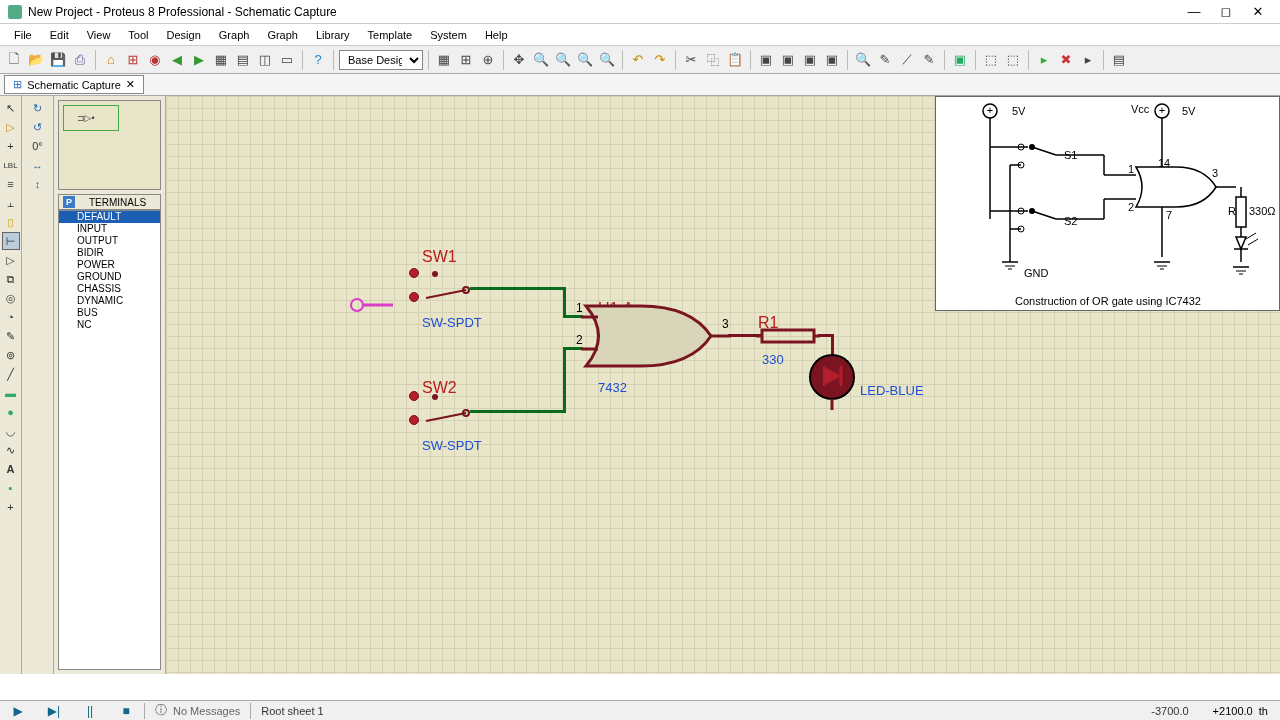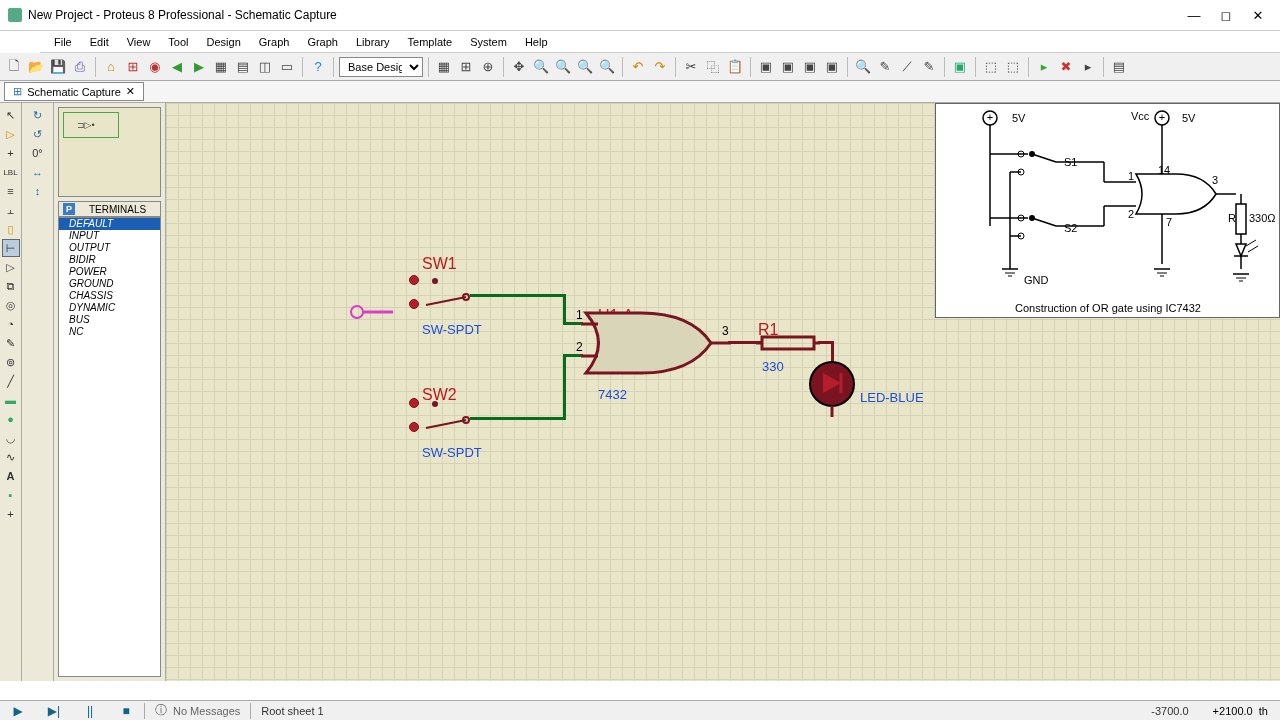--- a/index.html
+++ b/index.html
@@ -1,43 +1,43 @@
 <!DOCTYPE html>
 <html><head>
 <meta charset="utf-8">
 <style>
 * { margin: 0; padding: 0; box-sizing: border-box; font-family: "Segoe UI", Tahoma, sans-serif; font-size: 11px; }
 body { width: 1280px; height: 720px; background: #fff; overflow: hidden; position: relative; }
-.titlebar { height: 31px; display: flex; align-items: center; padding: 0 8px; border-bottom: 1px solid #ccc; }
+.titlebar { height: 24px; display: flex; align-items: center; padding: 0 8px; border-bottom: 1px solid #ccc; }
 .titlebar .app-icon { width: 14px; height: 14px; background: #5a8; border-radius: 2px; margin-right: 6px; }
 .titlebar .title { flex: 1; font-size: 12px; }
 .win-ctrl { display: flex; gap: 4px; }
 .win-ctrl span { width: 28px; text-align: center; cursor: pointer; font-size: 13px; }
-.menubar { height: 22px; display: flex; align-items: center; padding: 0 6px; gap: 2px; border-bottom: 1px solid #ccc; margin-left: 40px; }
+.menubar { height: 22px; display: flex; align-items: center; padding: 0 6px; gap: 2px; border-bottom: 1px solid #ccc; }
 .menubar span { padding: 2px 8px; cursor: pointer; }
 .toolbar { height: 28px; display: flex; align-items: center; padding: 0 4px; gap: 2px; border-bottom: 1px solid #aaa; background: #f0f0f0; }
 .tb { width: 20px; height: 20px; display: flex; align-items: center; justify-content: center; cursor: pointer; color: #444; font-size: 13px; }
 .sep { width: 1px; height: 20px; background: #bbb; margin: 0 3px; }
 .combo { width: 84px; height: 20px; border: 1px solid #888; background: #fff; font-size: 11px; padding: 0 4px; }
 .tabbar { height: 22px; display: flex; align-items: center; padding: 0 4px; background: #f5f5f5; border-bottom: 1px solid #aaa; }
 .tab { display: flex; align-items: center; gap: 5px; padding: 2px 8px; border: 1px solid #888; background: #fff; font-size: 11px; }
 .tab .close { cursor: pointer; }
 .workarea { display: flex; height: 578px; }
 .vtoolbar { width: 22px; background: #ece9d8; border-right: 1px solid #aaa; display: flex; flex-direction: column; align-items: center; padding-top: 3px; gap: 1px; }
 .vt { width: 18px; height: 18px; display: flex; align-items: center; justify-content: center; cursor: pointer; font-size: 11px; color: #333; }
 .sidetools { width: 32px; background: #ece9d8; border-right: 1px solid #aaa; display: flex; flex-direction: column; align-items: center; padding-top: 3px; gap: 1px; }
 .st { width: 26px; height: 18px; display: flex; align-items: center; justify-content: center; cursor: pointer; font-size: 11px; color: #333; }
 .sidepanel { width: 112px; background: #ece9d8; border-right: 1px solid #aaa; display: flex; flex-direction: column; }
 .overview { height: 90px; border: 1px solid #888; margin: 4px; background: #e8e5c8; position: relative; }
 .overview .rect { position: absolute; left: 4px; top: 4px; width: 56px; height: 26px; border: 1px solid #4a4; }
 .overview .sym { position: absolute; left: 18px; top: 12px; font-size: 9px; color: #444; }
 .listhead { background: #ece9d8; border: 1px solid #888; margin: 0 4px; padding: 1px 4px; display: flex; align-items: center; gap: 4px; }
 .listhead .p { width: 12px; height: 12px; background: #3a7cc8; color: #fff; font-size: 9px; display: flex; align-items: center; justify-content: center; font-weight: bold; }
 .list { border: 1px solid #888; margin: 0 4px 4px; background: #fff; flex: 1; overflow: auto; }
-.li { padding: 0 10px; font-size: 10px; cursor: pointer; line-height: 12px; font-style: italic; }
+.li { padding: 0 18px; font-size: 10px; cursor: pointer; line-height: 12px; }
 .li.sel { background: #1a5fb4; color: #fff; }
 .canvas { flex: 1; position: relative; background: #e8e5c8; overflow: hidden; }
 .grid { position: absolute; inset: 0;
   background-image: linear-gradient(#d4d1b4 1px, transparent 1px), linear-gradient(90deg, #d4d1b4 1px, transparent 1px),
                     linear-gradient(#c8c5a8 1px, transparent 1px), linear-gradient(90deg, #c8c5a8 1px, transparent 1px);
   background-size: 12px 12px, 12px 12px, 60px 60px, 60px 60px; }
 .lbl { position: absolute; font-size: 16px; color: #b91c1c; font-family: Arial; }
 .slbl { position: absolute; font-size: 13px; color: #1d4ed8; font-family: Arial; }
 .nlbl { position: absolute; font-size: 12px; color: #000; font-family: Arial; }
 .wire { position: absolute; background: #0a6b1e; }

